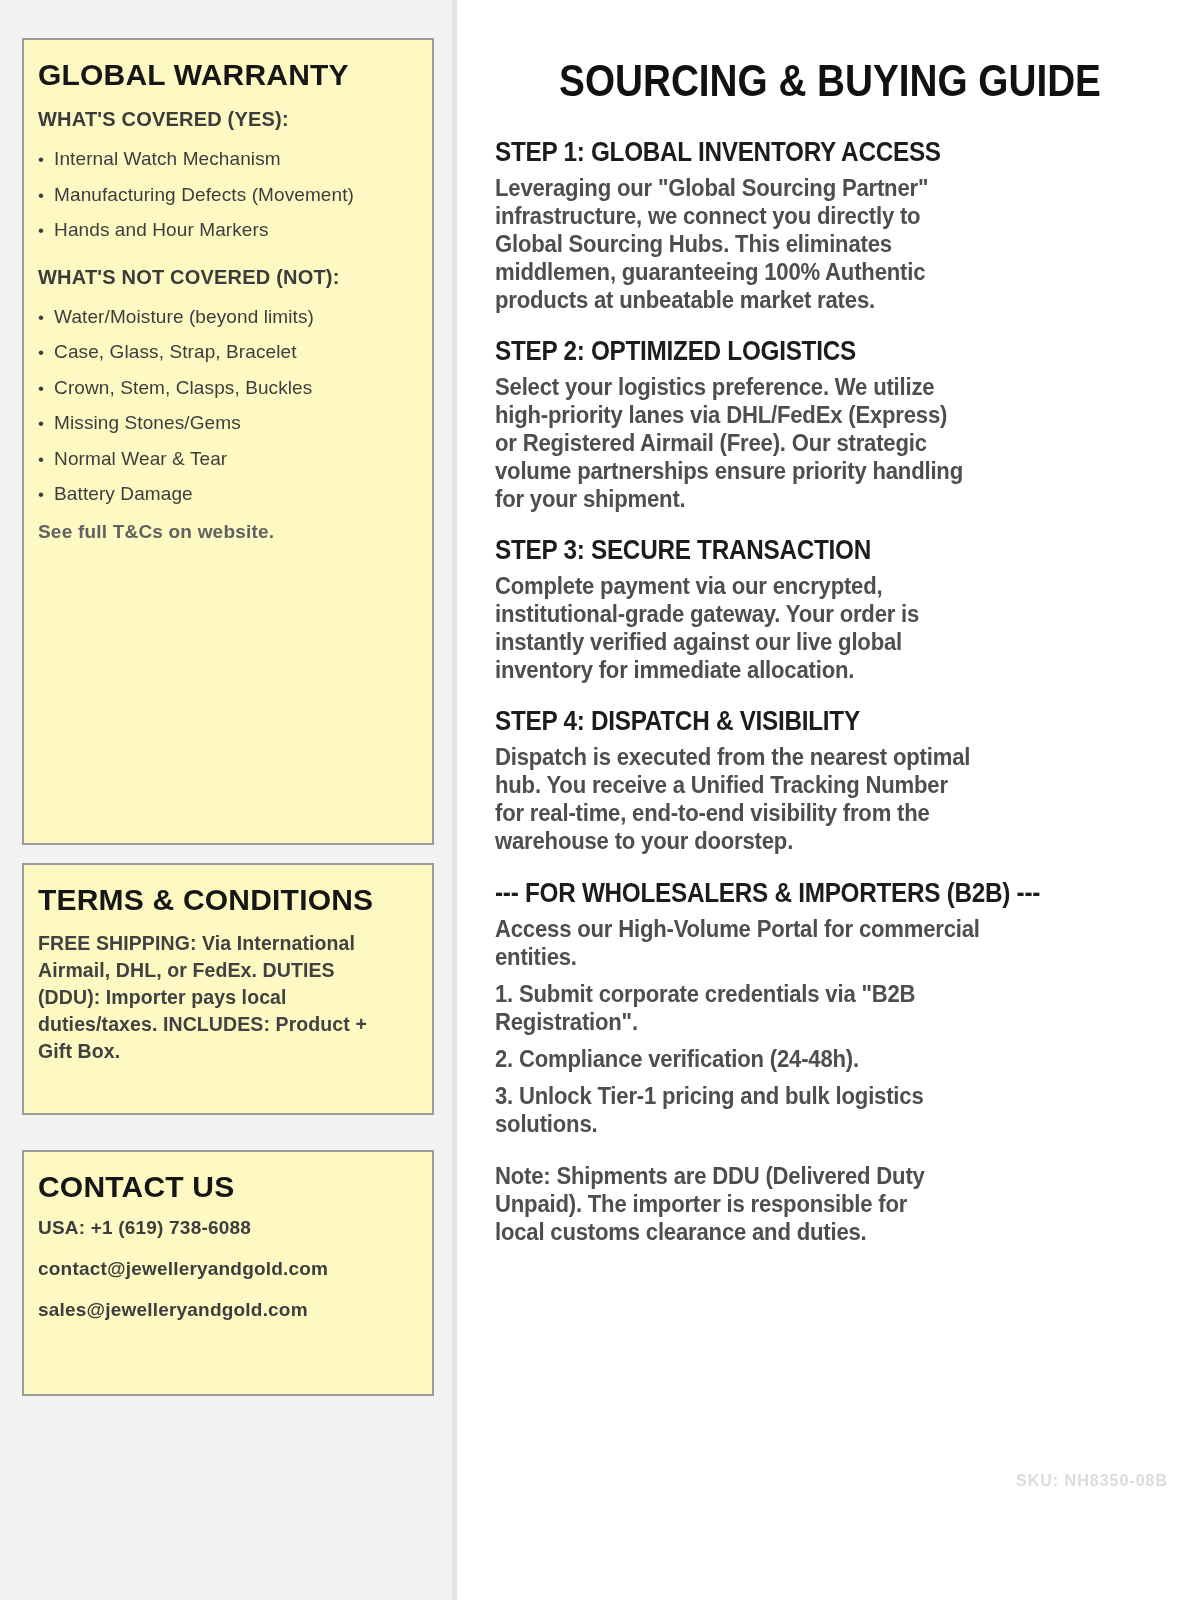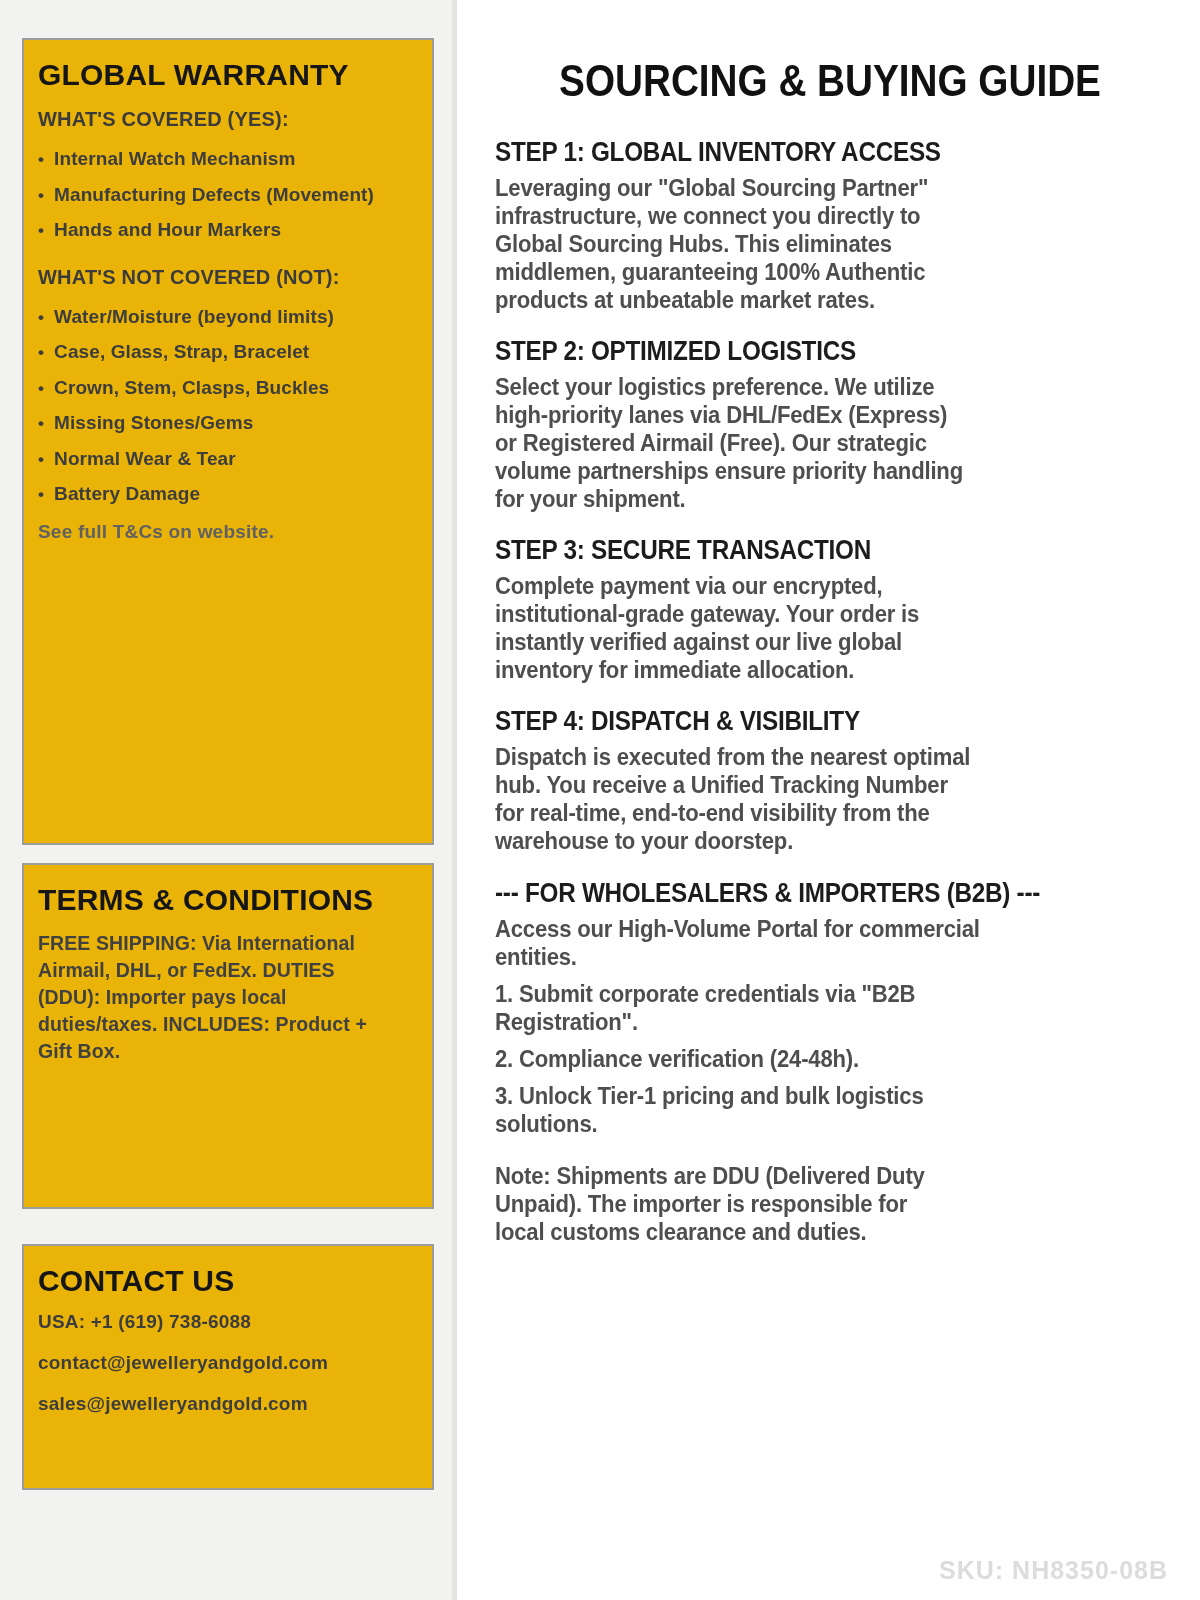--- a/index.html
+++ b/index.html
@@ -19,47 +19,47 @@
     position: absolute;
     left: 0; top: 0;
     width: 457px;
     height: 1600px;
     background: #f2f2f1;
     border-right: 5px solid #e3e3e2;
   }
   .box {
     margin-left: 22px;
     width: 412px;
-    background: #eab308;
+    background: #fef9c3;
     border: 2px solid #9c9c9c;
     padding: 18px 14px 14px 14px;
     overflow: hidden;
   }
   .warranty-box { margin-top: 38px; height: 807px; }
-  .terms-box    { margin-top: 18px; height: 346px; }
+  .terms-box    { margin-top: 18px; height: 252px; }
   .contact-box  { margin-top: 35px; height: 246px; }
 
   .box h2 {
     font-size: 30px;
     font-weight: bold;
     color: #161616;
     letter-spacing: 0.2px;
     line-height: 1.1;
   }
   .box h3 {
     font-size: 20px;
     font-weight: bold;
     color: #3b3b3b;
     margin-top: 17px;
     letter-spacing: 0.2px;
   }
   .box ul { list-style: none; margin-top: 11px; }
   .box li {
     font-size: 19px;
-    font-weight: bold;
+    font-weight: normal;
     color: #3d3d3d;
     line-height: 34.5px;
     letter-spacing: 0.1px;
   }
   .box li::before { content: "\2022"; font-size: 17px; margin-right: 10px; color: #3d3d3d; }
   .gap-above { margin-top: 30px; }
   .footnote {
     margin-top: 8px;
     font-size: 19px;
     font-weight: bold;
@@ -126,22 +126,22 @@
     transform-origin: 0 0;
     letter-spacing: -0.2px;
   }
   .b2b-section { margin-top: 23px; }
   .b2b-item { margin-top: 9px; }
   .b2b-note { margin-top: 24px; }
 
   .sku {
     position: absolute;
     right: 32px;
-    top: 1556px;
-    font-size: 25px;
+    top: 1472px;
+    font-size: 16px;
     font-weight: bold;
     color: #dcdcdc;
     letter-spacing: 1px;
   }
 </style>
 </head>
 <body>
 
 <div class="page">
 

